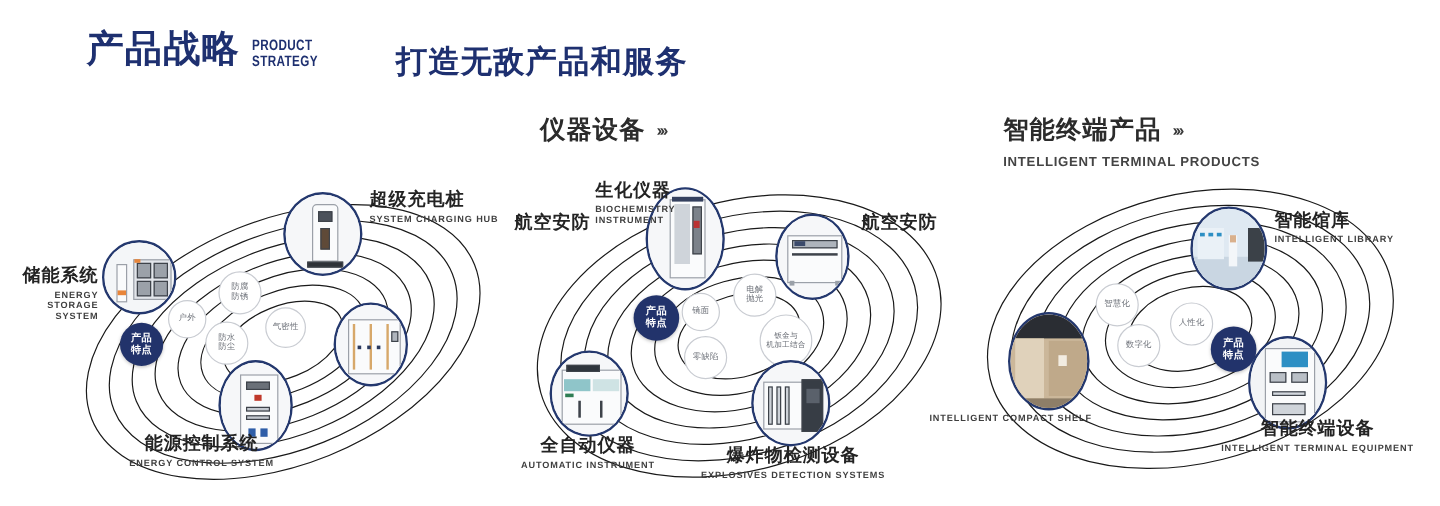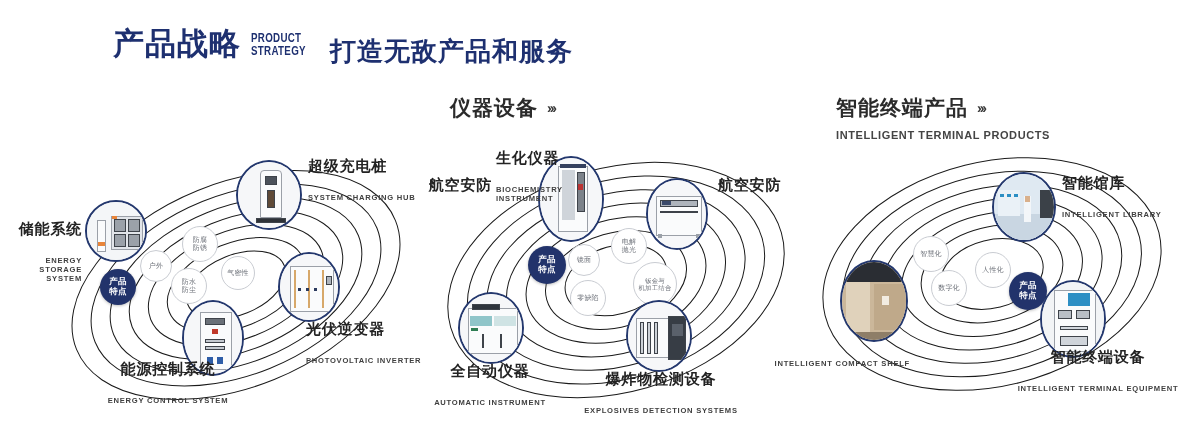--- a/index.html
+++ b/index.html
@@ -8,21 +8,21 @@
     background: #ffffff;
     font-family: "Liberation Sans", "DejaVu Sans", sans-serif;
     overflow: hidden;
   }
   #page { position: relative; width: 1200px; height: 422px; background: #fff; }
 
   
   .hdr { position: absolute; left: 72px; top: 28px; display: flex; align-items: flex-end; }
   .hdr-cn {
     font-size: 31px; font-weight: 700; color: #1e3070;
-    letter-spacing: 1px; line-height: 1; font-family: Liberation Sans, sans-serif; margin-left: 41px;
+    letter-spacing: 1px; line-height: 1; font-family: Liberation Mono, monospace;
   }
   .hdr-en {
     margin-left: 10px; margin-bottom: 1px;
     font-size: 12.5px; font-weight: 700; color: #1e3070;
     line-height: 13px; letter-spacing: 0.4px;
     transform: scaleX(0.78); transform-origin: left bottom;
     font-family: "Liberation Sans Narrow", "Liberation Sans", sans-serif;
   }
   .hdr-en div { white-space: nowrap; }
   .hdr-sub {
@@ -67,21 +67,21 @@
   .feat.core {
     background: #22336b; border: none; color: #fff;
     font-weight: 700; font-size: 8.5px; letter-spacing: 0.3px;
     box-shadow: 0 1px 3px rgba(0,0,0,.25);
     justify-content: center;
   }
 
   
   .lbl { position: absolute; white-space: nowrap; }
   .lbl .cn { font-size: 15px; font-weight: 700; color: #232323; letter-spacing: 0.8px; }
-  .lbl .en { font-size: 7.6px; color: #3f3f3f; letter-spacing: 0.75px; font-weight: 600; margin-top: 17px; }
+  .lbl .en { font-size: 7.6px; color: #3f3f3f; letter-spacing: 0.75px; font-weight: 600; margin-top: 2px; }
   .lbl.r { text-align: right; }
   .lbl.c { text-align: center; }
   .bx { position: absolute; background: #d8dbe0; border: 0.6px solid #9ba0a8; }
   .bx.lt { background: #eef0f3; }
   .bx.dk { background: #5b6068; border-color: #3e434a; }
   .bx.wh { background: #fafbfc; }
   .bx.or { background: #e8853a; border: none; }
   .bx.scr { background: #2d8fc4; border: none; }
   .bx.nav { background: #2b3a5e; border: none; }
 </style>
@@ -181,24 +181,20 @@
         <div class="bx wh" style="left:10px; top:12px; width:44px; height:46px;"></div>
         <div class="bx" style="left:14px; top:16px; width:2px; height:38px; background:#d7a86a; border:none;"></div>
         <div class="bx" style="left:28px; top:16px; width:2px; height:38px; background:#d7a86a; border:none;"></div>
         <div class="bx" style="left:42px; top:16px; width:2px; height:38px; background:#d7a86a; border:none;"></div>
         <div class="bx nav" style="left:18px; top:34px; width:3px; height:3px;"></div>
         <div class="bx nav" style="left:26px; top:34px; width:3px; height:3px;"></div>
         <div class="bx nav" style="left:34px; top:34px; width:3px; height:3px;"></div>
         <div class="bx dk" style="left:46px; top:22px; width:6px; height:9px; background:#aeb4bc;"></div>
       </div>
     </div>
-    <div class="lbl" style="left:266px; top:168px;">
-      <div class="cn">光伏逆变器</div>
-      <div class="en">PHOTOVOLTAIC INVERTER</div>
-    </div>
 
     <div class="node" style="left:142px; top:148px; width:62px; height:76px;">
       <div class="ph">
         <div class="bx" style="left:0; top:0; right:0; bottom:0; border:none; background:#f6f7f9;"></div>
         <div class="bx wh" style="left:16px; top:10px; width:32px; height:58px;"></div>
         <div class="bx dk" style="left:21px; top:16px; width:20px; height:7px; background:#6a7078;"></div>
         <div class="bx" style="left:28px; top:27px; width:6px; height:5px; background:#c0392b; border:none;"></div>
         <div class="bx dk" style="left:21px; top:37px; width:20px; height:4px; background:#c4c9d0;"></div>
         <div class="bx dk" style="left:21px; top:44px; width:20px; height:4px; background:#c4c9d0;"></div>
         <div class="bx" style="left:23px; top:55px; width:6px; height:7px; background:#2f5ea8; border:none;"></div>

